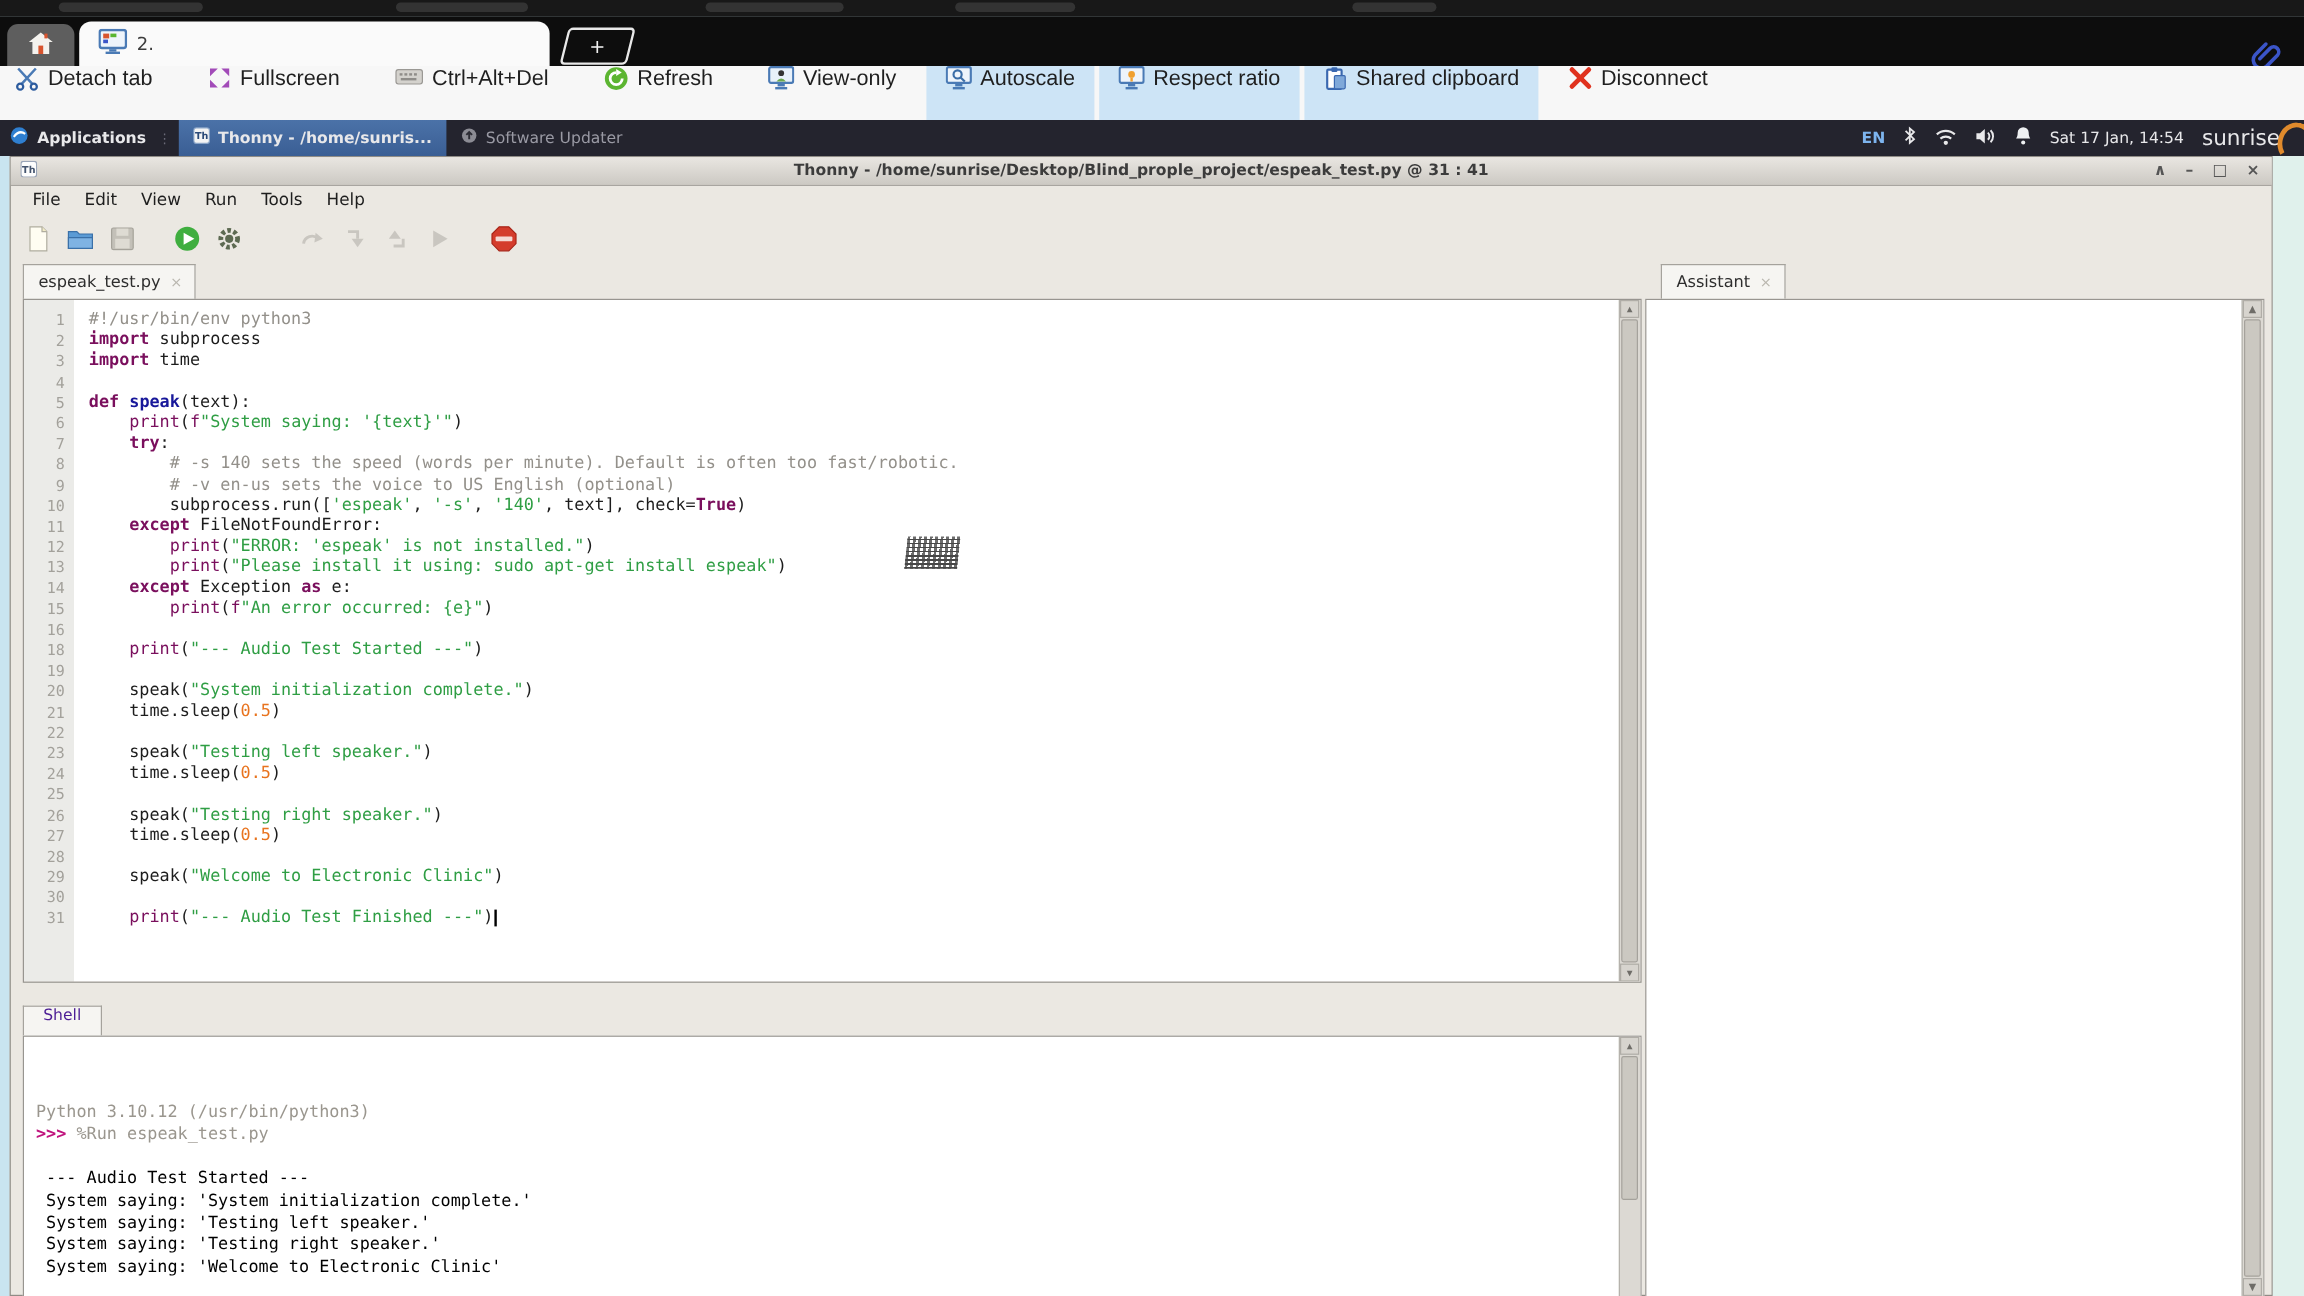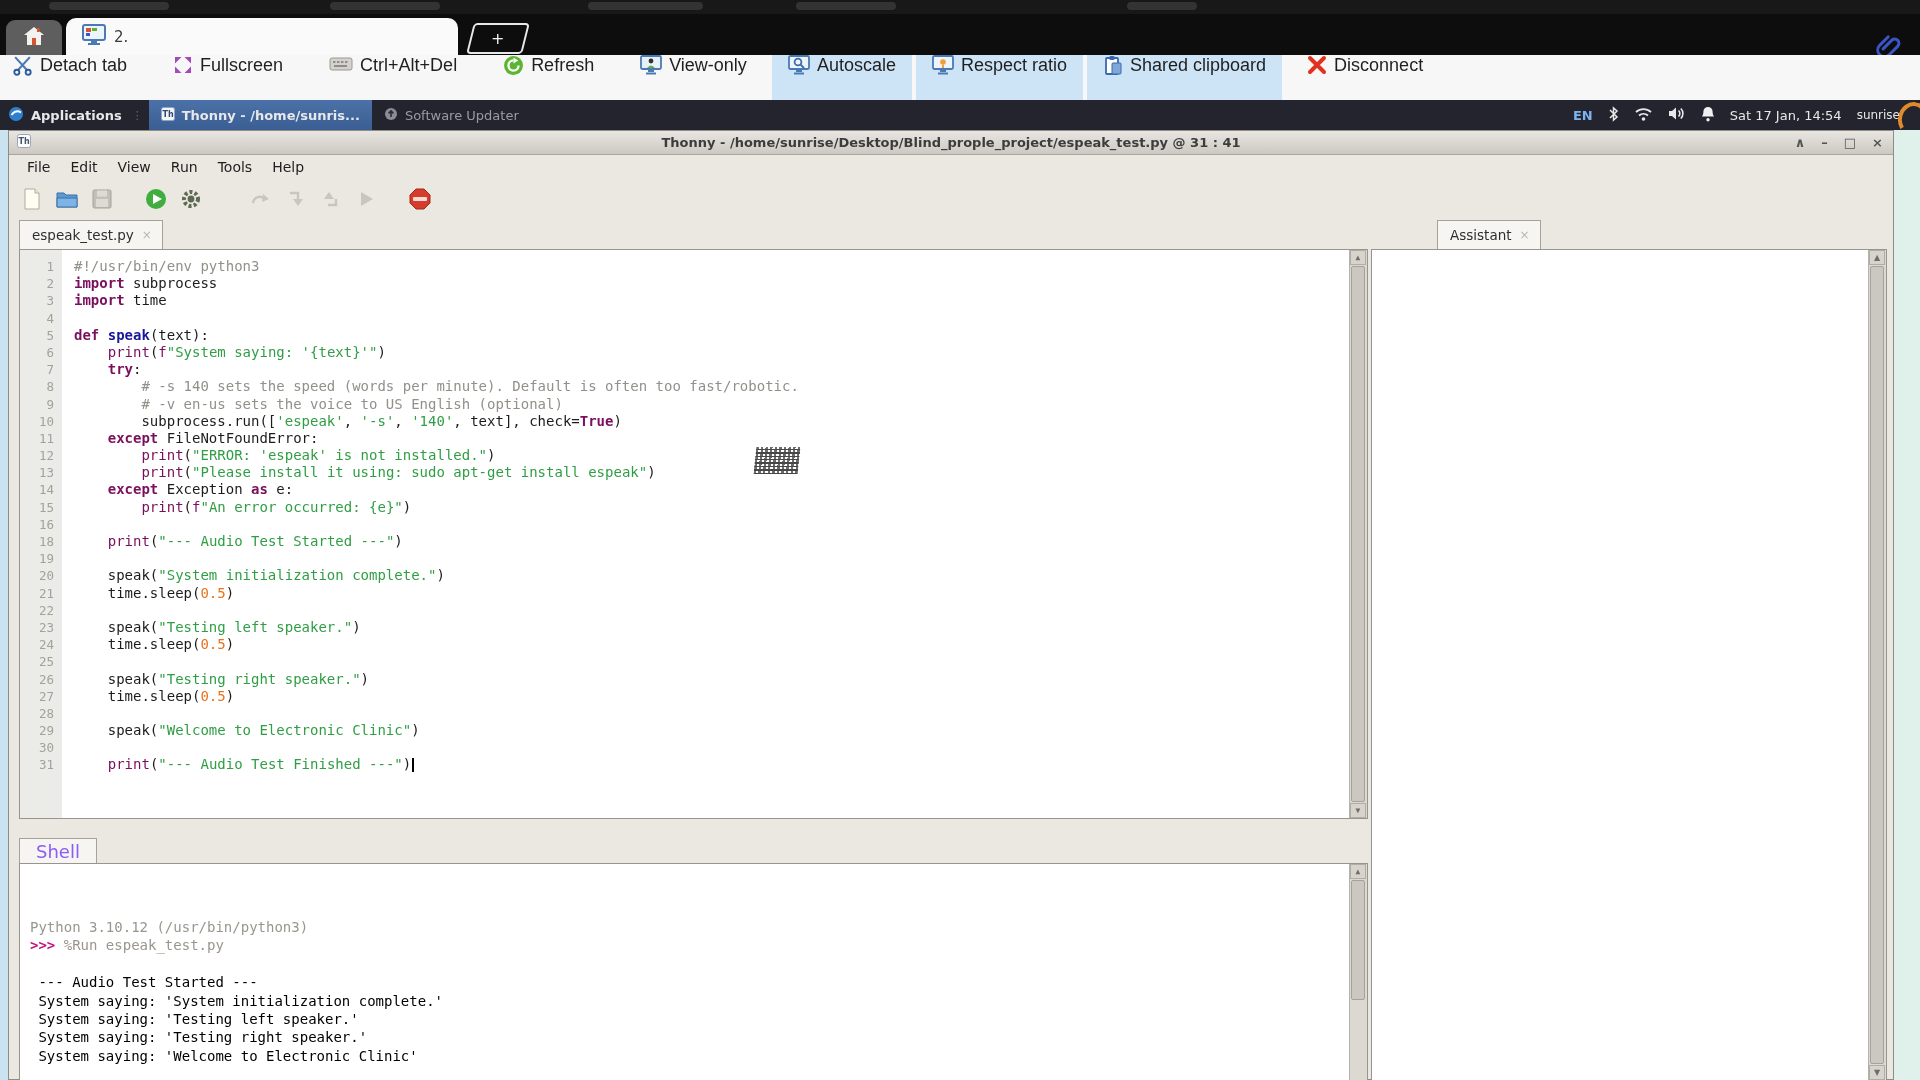--- a/index.html
+++ b/index.html
@@ -30,21 +30,21 @@
            display:flex;align-items:center;color:#e8e8ea;font-size:13px;}
   .tb-apps{display:flex;align-items:center;gap:7px;padding:0 10px 0 8px;font-weight:bold;height:100%;justify-content:flex-end;}
   .tb-dots{color:#6b6b78;font-size:11px;margin-right:6px;}
   .tb-win{display:flex;align-items:center;gap:7px;height:100%;padding:0 12px;max-width:200px;
           white-space:nowrap;overflow:hidden;}
   .tb-win.active{background:linear-gradient(#4b72a8,#3a5e94);font-weight:bold;}
   .tb-win.idle{color:#9a9aa4;}
   .tray{margin-left:auto;display:flex;align-items:center;gap:15px;padding-right:20px;height:100%;}
   .tray .lang{color:#7db4ee;font-weight:bold;font-size:13px;}
   .tray .clock{font-size:13px;}
-  .tray .user{font-size:12px;text-align:right;}
+  .tray .user{font-size:18px;text-align:right;}
   .tray-edge{position:absolute;right:-8px;top:102px;width:22px;height:26px;border-radius:50%;
              border:4px solid #e08a2c;border-color:#e08a2c transparent transparent #e08a2c;transform:rotate(12deg);}
   
   .thonny{position:absolute;left:8px;top:130px;width:1886px;height:950px;background:#ebe8e2;
           border:1px solid #8f8c86;box-sizing:border-box;}
   .titlebar{position:absolute;left:0;top:0;right:0;height:23px;
             background:linear-gradient(#e9e6e1,#ccc9c3);border-bottom:1px solid #a8a5a0;
             display:flex;align-items:center;}
   .title-text{position:absolute;left:0;right:0;text-align:center;font-size:13px;font-weight:bold;color:#3c3c3c;}
   .win-ctrls{position:absolute;right:10px;top:0;height:23px;display:flex;align-items:center;gap:16px;z-index:2;}
@@ -71,29 +71,29 @@
   .tk-def{color:#18189a;font-weight:bold}.tk-str{color:#2f9e44}.tk-com{color:#93908a}.tk-num{color:#e8731e}
   .caret{display:inline-block;width:2px;height:14px;background:#000;vertical-align:middle;margin-left:1px;}
   
   .vsb{position:absolute;right:0;top:0;bottom:0;width:17px;background:#dcd9d3;border-left:1px solid #b5b2ac;}
   .sb-arrow{position:absolute;left:0;width:16px;height:15px;background:#d7d4ce;border:1px solid #b0ada7;
             box-sizing:border-box;color:#6f6d68;font-size:8px;text-align:center;line-height:14px;}
   .sb-thumb{position:absolute;left:1px;width:14px;background:#cbc8c1;border:1px solid #a5a29c;box-sizing:border-box;border-radius:2px;}
   
   .shelltab{position:absolute;left:10px;top:705px;height:27px;display:flex;align-items:flex-end;}
   .shtab{background:#f6f5f2;border:1px solid #a5a29c;border-bottom:none;height:24px;display:flex;
-         align-items:center;padding:0 16px;font-size:18px;color:#8b5cf6;}
+         align-items:flex-start;padding:0 16px;font-size:13px;color:#4c1d95;}
   .shell{position:absolute;left:10px;top:732px;width:1349px;height:218px;background:#fff;
          border:1px solid #989590;box-sizing:border-box;overflow:hidden;
          font-family:"DejaVu Sans Mono","Liberation Mono",monospace;font-size:14px;}
   #shell-lines{padding:6px 0 0 10px;margin-top:48px;}
   .shl{height:18.4px;line-height:18.4px;white-space:pre;}
   .sh-g{color:#9a968e}.sh-pr{color:#c0157e;font-weight:bold}.sh-o{color:#000000}
   
-  .astabs{position:absolute;left:1428px;top:86px;height:32px;display:flex;align-items:flex-end;}
+  .astabs{position:absolute;left:1375px;top:86px;height:32px;display:flex;align-items:flex-end;}
   .assistant{position:absolute;left:1362px;top:118px;width:516px;height:832px;background:#fff;
              border:1px solid #989590;box-sizing:border-box;}
   
   .glitch{position:absolute;left:755px;top:447px;width:44px;height:27px;opacity:.8;transform:skewX(-6deg);
           background:repeating-linear-gradient(0deg,#1a1a1a 0 1.4px,transparent 1.4px 3.4px),
                      repeating-linear-gradient(90deg,rgba(40,40,40,.85) 0 2.4px,transparent 2.4px 4.6px);}
   .right-strip{position:absolute;right:0;top:130px;width:26px;height:950px;background:#e0f1ec;}
 </style>
 </head>
 <body>

